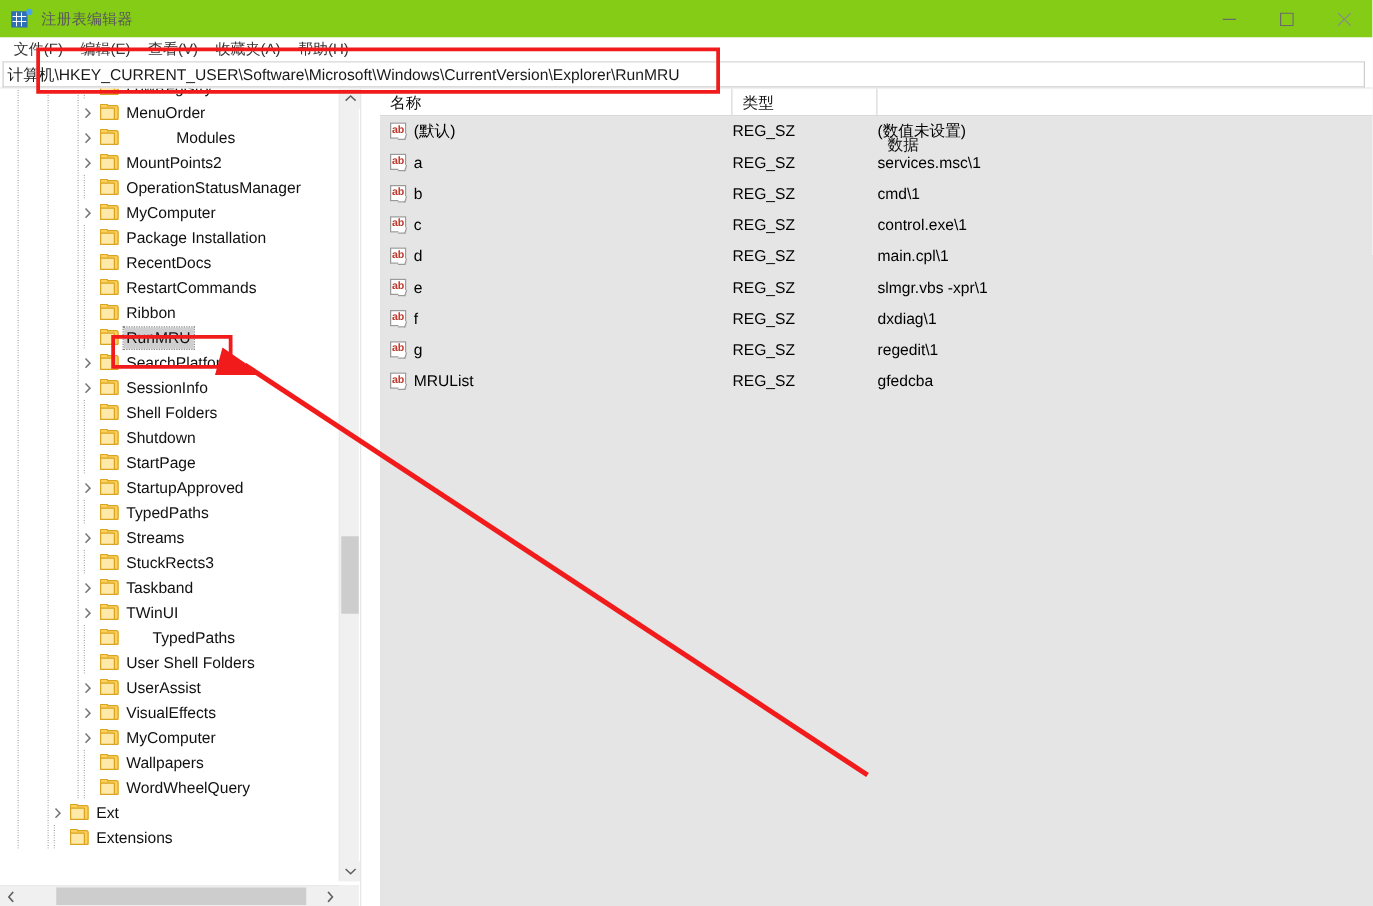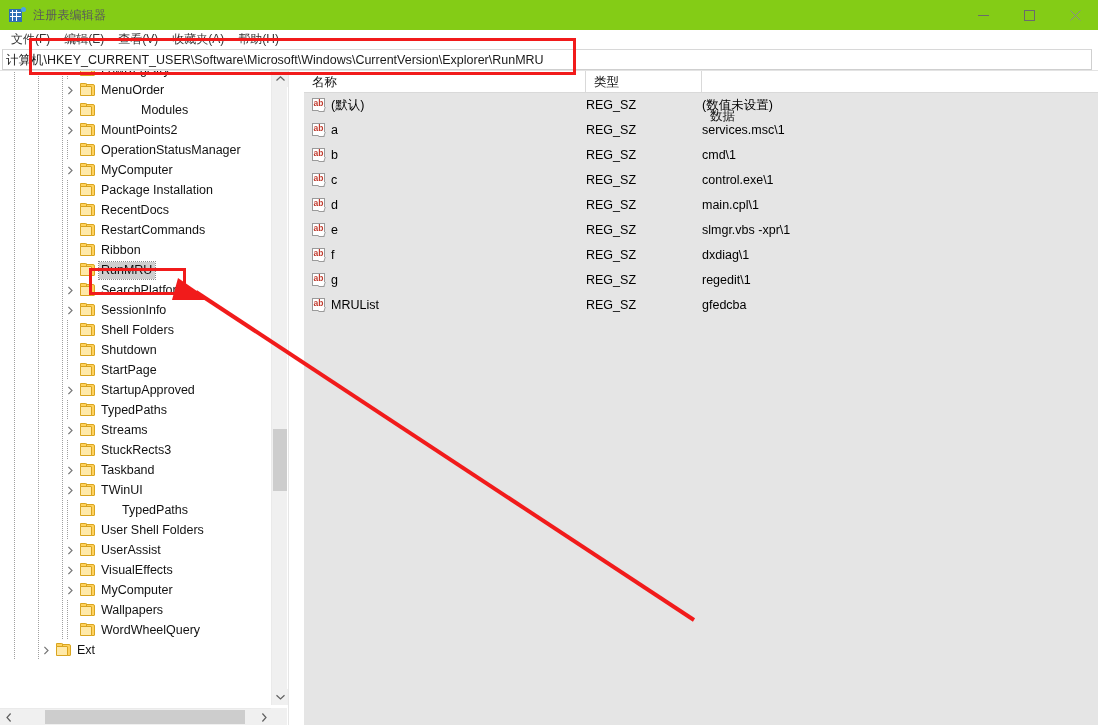--- a/index.html
+++ b/index.html
@@ -774,20 +774,31 @@
                   <path d="M1.4 0.8 L5 4.5 L1.4 8.2" fill="none" stroke="#767676" stroke-width="1.2"></path>
                 </svg>
               </div>
               <div class="folder" style="left: 56px; top: 3px;">
                 <div class="back"></div>
                 <div class="tab"></div>
                 <div class="front"></div>
               </div>
               <div class="tlabel" style="left: 75px; top: 2px;">Ext</div>
             </div>
+            <div class="trow">
+              <div class="dots" style="left: 14px;"></div>
+              <div class="dots" style="left: 38px;"></div>
+              <div class="dots" style="left: 43px;"></div>
+              <div class="folder" style="left: 56px; top: 3px;">
+                <div class="back"></div>
+                <div class="tab"></div>
+                <div class="front"></div>
+              </div>
+              <div class="tlabel" style="left: 75px; top: 2px;">Extensions</div>
+            </div>
           </div>
       </div>
 
       <div class="tvscroll">
         <div class="tvs-up">
           <svg width="9" height="6" viewBox="0 0 9 6">
               <path d="M0.5 4.5 L4.5 0.8 L8.5 4.5" fill="none" stroke="#606060" stroke-width="1.2"></path>
             </svg>
         </div>
         <div class="tvs-thumb"></div>

